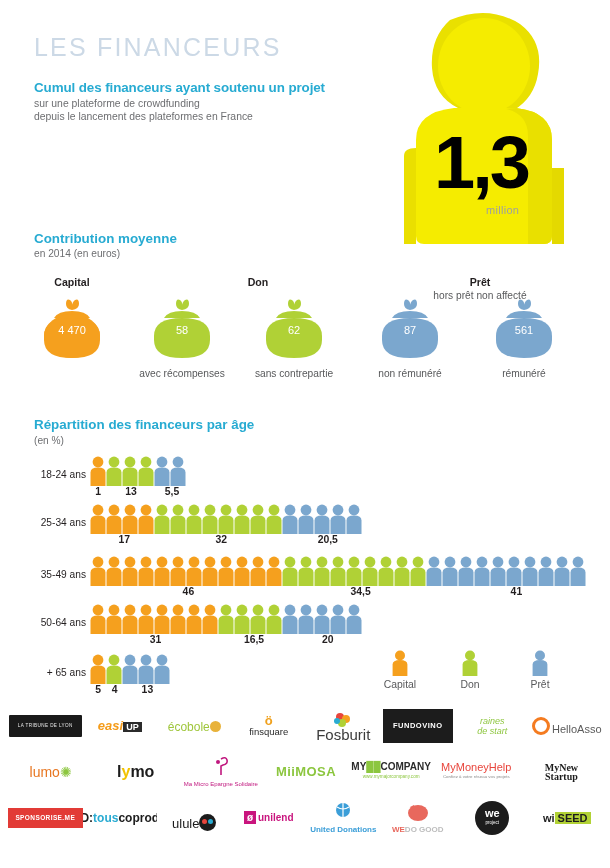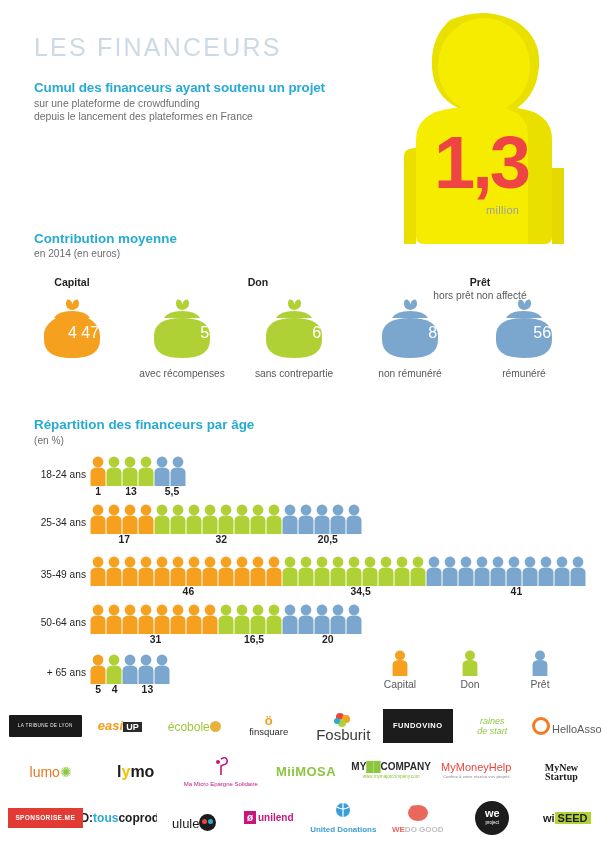--- a/index.html
+++ b/index.html
@@ -27,21 +27,21 @@
   }
   .lead-sub{
     color:#6d6e71;font-size:10.4px;line-height:12.6px;margin-top:2px;
   }
 
   
   .hero-figure{position:absolute;left:388px;top:8px;width:200px;height:250px;}
   .hero-figure svg{display:block;}
   .hero-num{
     position:absolute;left:46px;top:118px;
-    font-size:74px;font-weight:bold;color:#ef4444;
+    font-size:74px;font-weight:bold;color:#000000;
     letter-spacing:-3px;line-height:74px;
   }
   .hero-unit{
     position:absolute;left:58px;top:196px;
     font-size:11px;color:#9d9fa2;letter-spacing:.3px;padding-left:40px;
   }
 
   
   .sec-head{
     position:absolute;color:#27abd2;font-weight:bold;font-size:13.4px;
@@ -55,22 +55,22 @@
   .cat-label{
     position:absolute;font-weight:bold;font-size:10.6px;color:#231f20;
     text-align:center;
   }
   .cat-sub{
     position:absolute;font-size:10.2px;color:#58595b;text-align:center;
   }
   .purse{position:absolute;width:72px;height:62px;}
   .purse svg{display:block;}
   .purse-val{
-    position:absolute;width:72px;top:26px;left:0;text-align:right;
-    color:#ffffff;font-size:16px;font-weight:normal;
+    position:absolute;width:72px;top:26px;left:0;text-align:center;
+    color:#ffffff;font-size:11px;font-weight:normal;
   }
   .purse-cap{
     position:absolute;width:112px;text-align:center;font-size:10.2px;color:#58595b;
   }
 
   
   .age-area{position:absolute;left:0;top:416px;width:610px;height:270px;}
   .age-row{position:absolute;left:0;height:46px;}
   .age-label{
     position:absolute;left:34px;width:52px;text-align:right;

